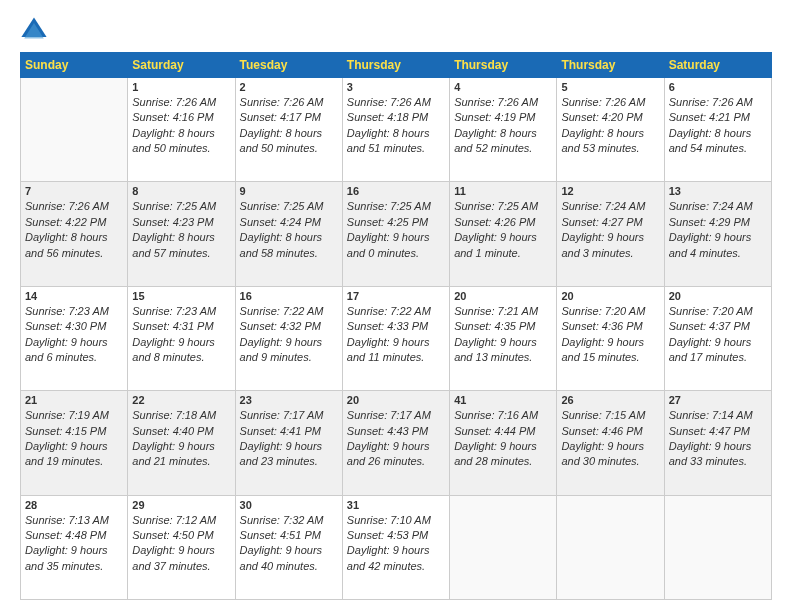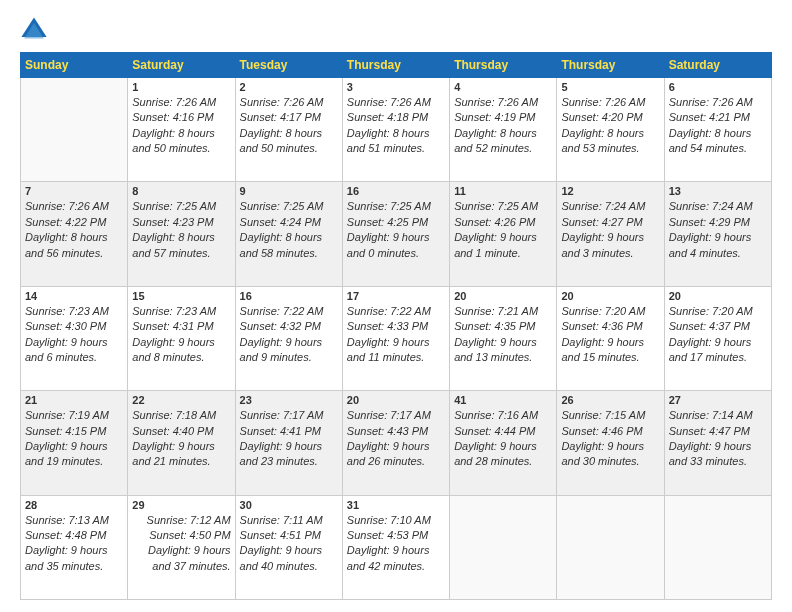--- a/index.html
+++ b/index.html
@@ -340,28 +340,28 @@
         <tr class="row-white">
           <td>
             <span class="day-number">28</span>
             <div class="day-info" style="white-space: pre-line;">Sunrise: 7:13 AM
 Sunset: 4:48 PM
 Daylight: 9 hours
 and 35 minutes.</div>
           </td>
           <td>
             <span class="day-number">29</span>
-            <div class="day-info" style="white-space: pre-line; text-align: right;">Sunrise: 7:12 AM
+            <div class="day-info" style="white-space: pre-line;">Sunrise: 7:12 AM
 Sunset: 4:50 PM
 Daylight: 9 hours
 and 37 minutes.</div>
           </td>
           <td>
             <span class="day-number">30</span>
-            <div class="day-info" style="white-space: pre-line;">Sunrise: 7:11 AM
+            <div class="day-info" style="white-space: pre-line;">Sunrise: 7:32 AM
 Sunset: 4:51 PM
 Daylight: 9 hours
 and 40 minutes.</div>
           </td>
           <td>
             <span class="day-number">31</span>
             <div class="day-info" style="white-space: pre-line;">Sunrise: 7:10 AM
 Sunset: 4:53 PM
 Daylight: 9 hours
 and 42 minutes.</div>

